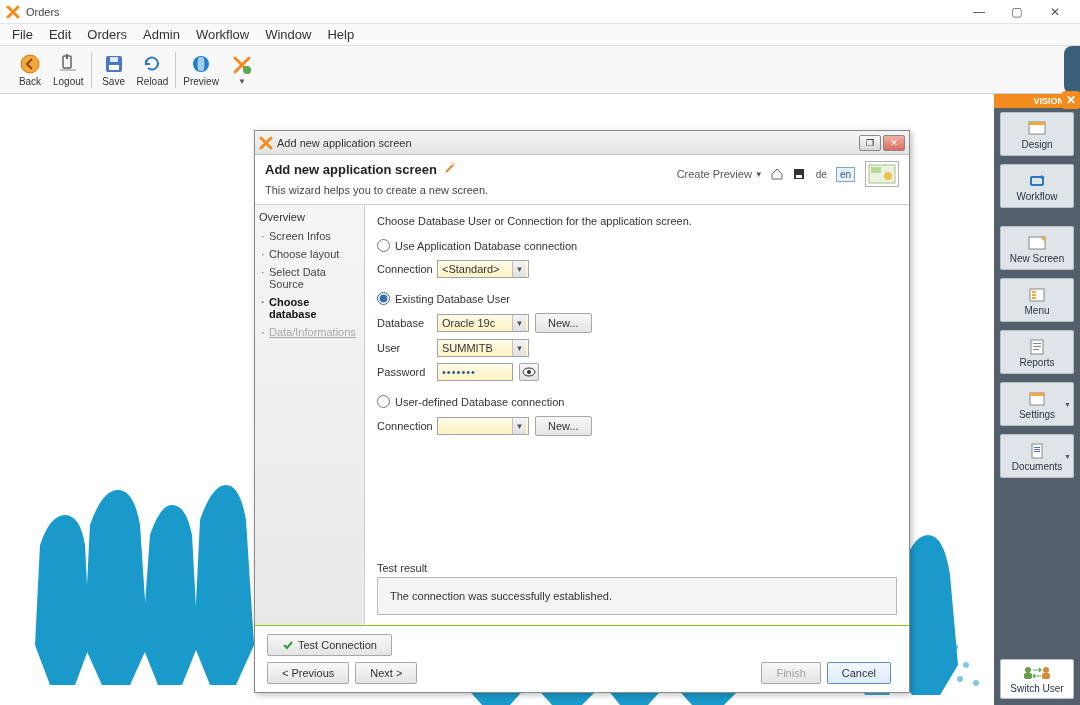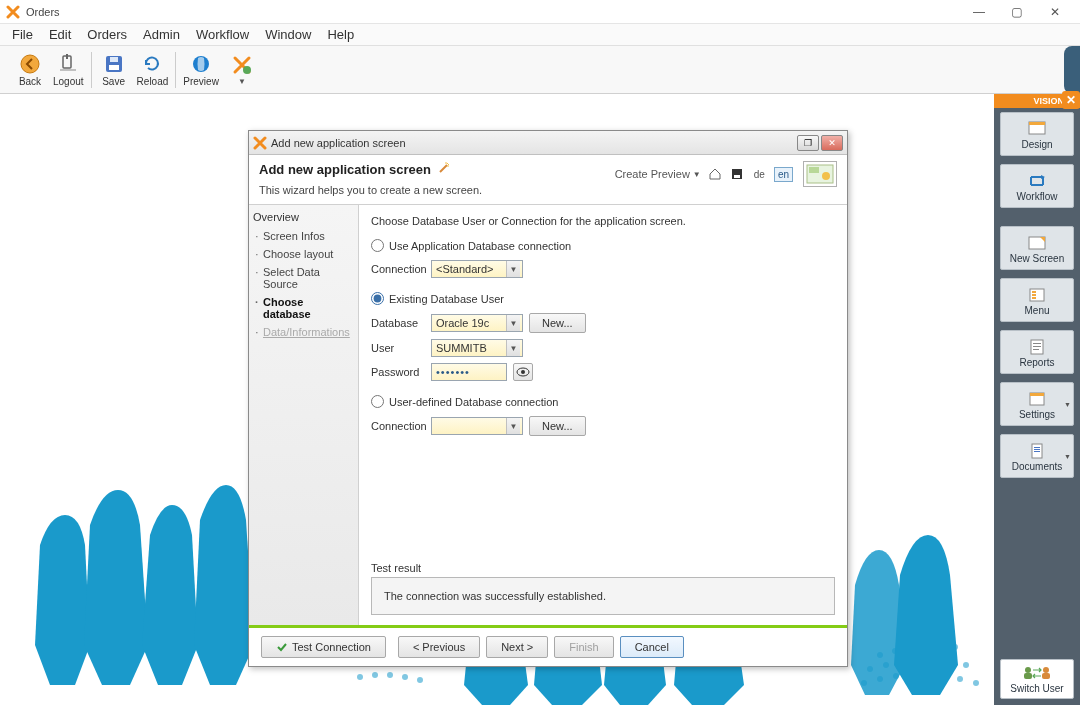--- a/index.html
+++ b/index.html
@@ -31,21 +31,21 @@
 .rightpanel { position: absolute; right: 0; top: 0; width: 86px; height: 100%; background: #53606c; display: flex; flex-direction: column; }
 .rightpanel .tag { height: 14px; background: #f28c1e; color: #fff; font-size: 9px; font-weight: bold; text-align: right; padding-right: 16px; position: relative; line-height: 14px; }
 .rightpanel .tag .x { position: absolute; right: 0; top: -3px; background: #f28c1e; color: #fff; width: 18px; height: 18px; border-radius: 3px; display: flex; align-items: center; justify-content: center; font-weight: bold; font-size: 12px; }
 .rightpanel .pbtn { background: #dfe4e8; margin: 4px 6px; border: 1px solid #b8c0c7; border-radius: 2px; display: flex; flex-direction: column; align-items: center; justify-content: center; height: 44px; font-size: 10px; color: #2a3540; position: relative; }
 .rightpanel .pbtn .picon { height: 20px; display: flex; align-items: center; justify-content: center; }
 .rightpanel .pbtn .drop { position: absolute; right: 2px; top: 50%; transform: translateY(-50%); font-size: 7px; color: #555; }
 .rightpanel .spacer { flex: 1; }
 .rightpanel .switch { background: #fff; margin: 4px 6px 6px; border: 1px solid #b8c0c7; border-radius: 2px; display: flex; flex-direction: column; align-items: center; justify-content: center; height: 40px; font-size: 10px; color: #2a3540; }
 
 
-.dialog { position: absolute; left: 248px; top: 36px; width: 600px; background: #fff; border: 1px solid #8a8a8a; box-shadow: 2px 2px 6px rgba(0,0,0,0.25); }
+.dialog { position: absolute; left: 254px; top: 36px; width: 656px; background: #fff; border: 1px solid #8a8a8a; box-shadow: 2px 2px 6px rgba(0,0,0,0.25); }
 .dialog .dlg-title { height: 24px; background: linear-gradient(#f4f4f4,#e4e4e4); display: flex; align-items: center; padding: 0 4px; border-bottom: 1px solid #c0c0c0; }
 .dialog .dlg-title .dicon { width: 14px; height: 14px; margin-right: 4px; }
 .dialog .dlg-title .dtxt { font-size: 11px; color: #333; flex: 1; }
 .dialog .dlg-title .dbtn { width: 22px; height: 16px; border: 1px solid #888; background: linear-gradient(#f8f8f8,#d8d8d8); margin-left: 2px; border-radius: 2px; display: flex; align-items: center; justify-content: center; font-size: 9px; }
 .dialog .dlg-head { padding: 6px 10px 8px; border-bottom: 1px solid #d0d0d0; display: flex; align-items: flex-start; }
 .dialog .dlg-head .hleft { flex: 1; }
 .dialog .dlg-head h2 { font-size: 13px; font-weight: bold; color: #222; display: flex; align-items: center; gap: 6px; }
 .dialog .dlg-head p { font-size: 11px; color: #444; margin-top: 6px; }
 .dialog .dlg-head .hright { display: flex; align-items: center; gap: 6px; }
 .dialog .dlg-head .cplink { font-size: 11px; color: #555; display: flex; align-items: center; gap: 3px; }
@@ -70,21 +70,21 @@
 .dialog .content .radio input { accent-color: #3a6fa8; }
 .dialog .content .combo { height: 18px; border: 1px solid #9aa5b0; background: linear-gradient(#fffbe6,#fef3c4); display: flex; align-items: center; padding: 8px 4px; position: relative; font-size: 11px; color: #333; width: 92px; }
 .dialog .content .combo .arrow { position: absolute; right: 2px; top: 0; bottom: 0; width: 14px; display: flex; align-items: center; justify-content: center; font-size: 8px; color: #555; border-left: 1px solid #c0c0c0; background: linear-gradient(#f4f4f4,#e0e0e0); }
 .dialog .content .sbtn { height: 20px; padding: 0 12px; border: 1px solid #a8a8a8; background: linear-gradient(#f8f8f8,#e4e4e4); border-radius: 2px; font-size: 11px; color: #333; display: inline-flex; align-items: center; }
 .dialog .content .pwfield { height: 18px; width: 76px; border: 1px solid #9aa5b0; background: linear-gradient(#fffbe6,#fef3c4); display: flex; align-items: center; padding: 0 4px; letter-spacing: 1px; color: #2a5a88; font-size: 11px; }
 .dialog .content .eye { width: 20px; height: 18px; border: 1px solid #a8a8a8; background: linear-gradient(#f8f8f8,#e4e4e4); border-radius: 2px; display: flex; align-items: center; justify-content: center; }
 .dialog .content .tresult { margin-top: auto; }
 .dialog .content .tresult .trhead { margin-bottom: 3px; }
 .dialog .content .tresult .trbox { border: 1px solid #b8b8b8; background: #f4f4f4; padding: 12px; min-height: 28px; }
 
-.dialog .btnbar { border-top: 3px solid #84cc16; padding: 8px 12px; display: flex; flex-direction: row; gap: 6px; }
+.dialog .btnbar { border-top: 1px solid #84cc16; padding: 8px 12px; display: flex; flex-direction: column; gap: 6px; }
 .dialog .btnbar .brow { display: flex; align-items: center; }
 .dialog .btnbar .bbtn { height: 22px; padding: 0 14px; border: 1px solid #a8a8a8; background: linear-gradient(#f8f8f8,#e4e4e4); border-radius: 2px; font-size: 11px; color: #333; display: inline-flex; align-items: center; gap: 4px; margin-right: 6px; }
 .dialog .btnbar .bbtn.primary { border-color: #5a8fc0; background: linear-gradient(#f2f8ff,#dcebf9); }
 .dialog .btnbar .bbtn.disabled { color: #a0a0a0; }
 .dialog .btnbar .rfill { flex: 1; }
 
 </style>
 </head>
 <body>
 

